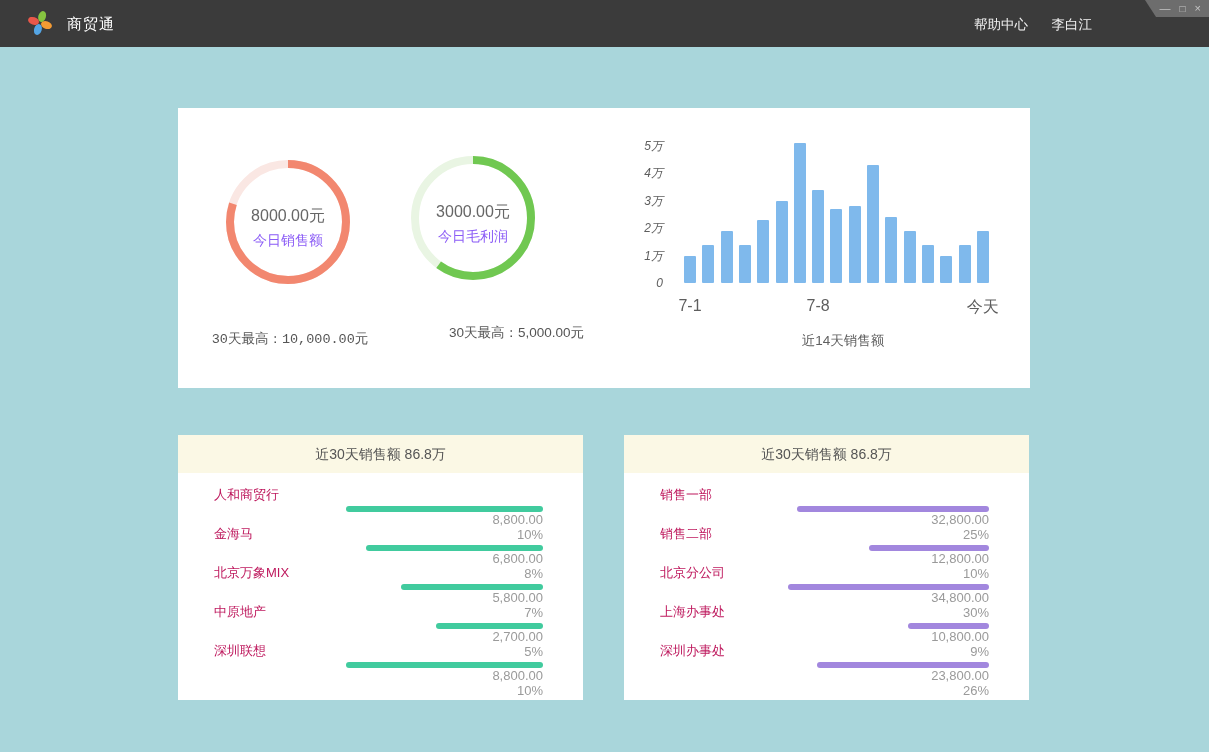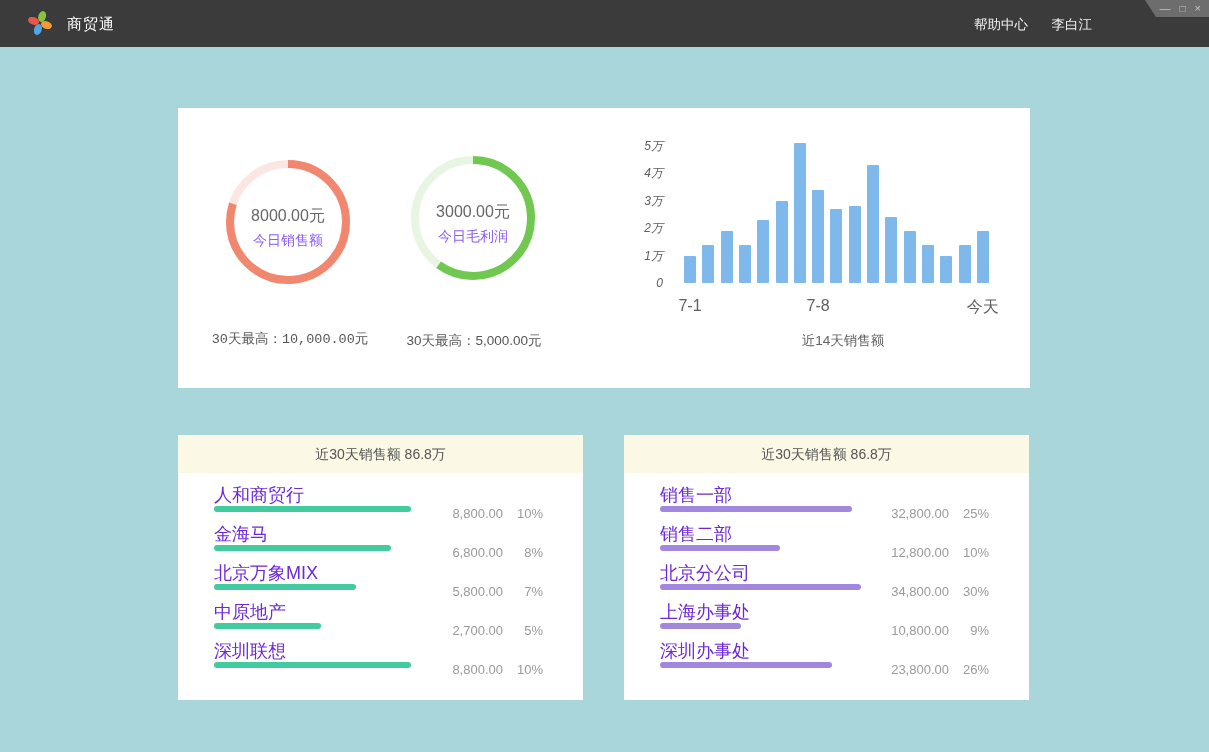--- a/index.html
+++ b/index.html
@@ -51,21 +51,21 @@
   .donut-center { position:absolute; width:160px; text-align:center; }
   .donut-center-1 { left:30px;  top:97px; }
   .donut-center-2 { left:215px; top:93px; }
   .donut-value { font-size:16px; color:#666; line-height:22px; }
   .donut-label { font-size:14px; color:#8b5cf6; line-height:26px; }
   .donut-footnote {
     position:absolute; width:220px; text-align:center;
     font-size:13.5px; color:#555;
   }
   .footnote-1 { left:2px;   top:222px;font-family:Liberation Mono, monospace; }
-  .footnote-2 { left:186px; top:224px; }
+  .footnote-2 { left:186px; top:216px;text-align:right; }
 
   
   .bar-chart { position:absolute; left:0; top:0; width:852px; height:280px; }
   .y-tick {
     position:absolute; right:367px; font-size:12px; color:#5e5e5e;
     transform:translateY(-50%); white-space:nowrap;font-style:italic;
   }
   .vbar { position:absolute; width:12px; border-radius:1px; }
   .x-tick {
     position:absolute; top:189px; font-size:16px; color:#5e5e5e;
@@ -76,22 +76,22 @@
     text-align:center; font-size:13.5px; color:#5f5f5f;
   }
 
   
   .list-header {
     height:38px; line-height:38px; text-align:center;
     background:#fbf8e5; font-size:14px; color:#555;
   }
   .list-rows { padding:13px 40px 0 36px; }
   .list-row  { height:39px; }
-  .row-label { font-size:18px; color:#6d28d9; height:20px; line-height:18px; }
-  .row-line  { display:flex; align-items:flex-start; height:14px; }
+  .row-label { font-size:13px; color:#be185d; height:20px; line-height:18px; }
+  .row-line  { display:flex; align-items:flex-end; height:14px;flex-direction:column; }
   .row-bar   { height:6px; border-radius:3px; flex:none; }
   .row-value {
     margin-left:auto; width:80px; text-align:right;
     font-size:13px; color:#9a9a9a; flex:none;
   }
   .row-percent {
     width:40px; text-align:right; font-size:13px; color:#9a9a9a; flex:none;
   }
 </style>
 </head>

